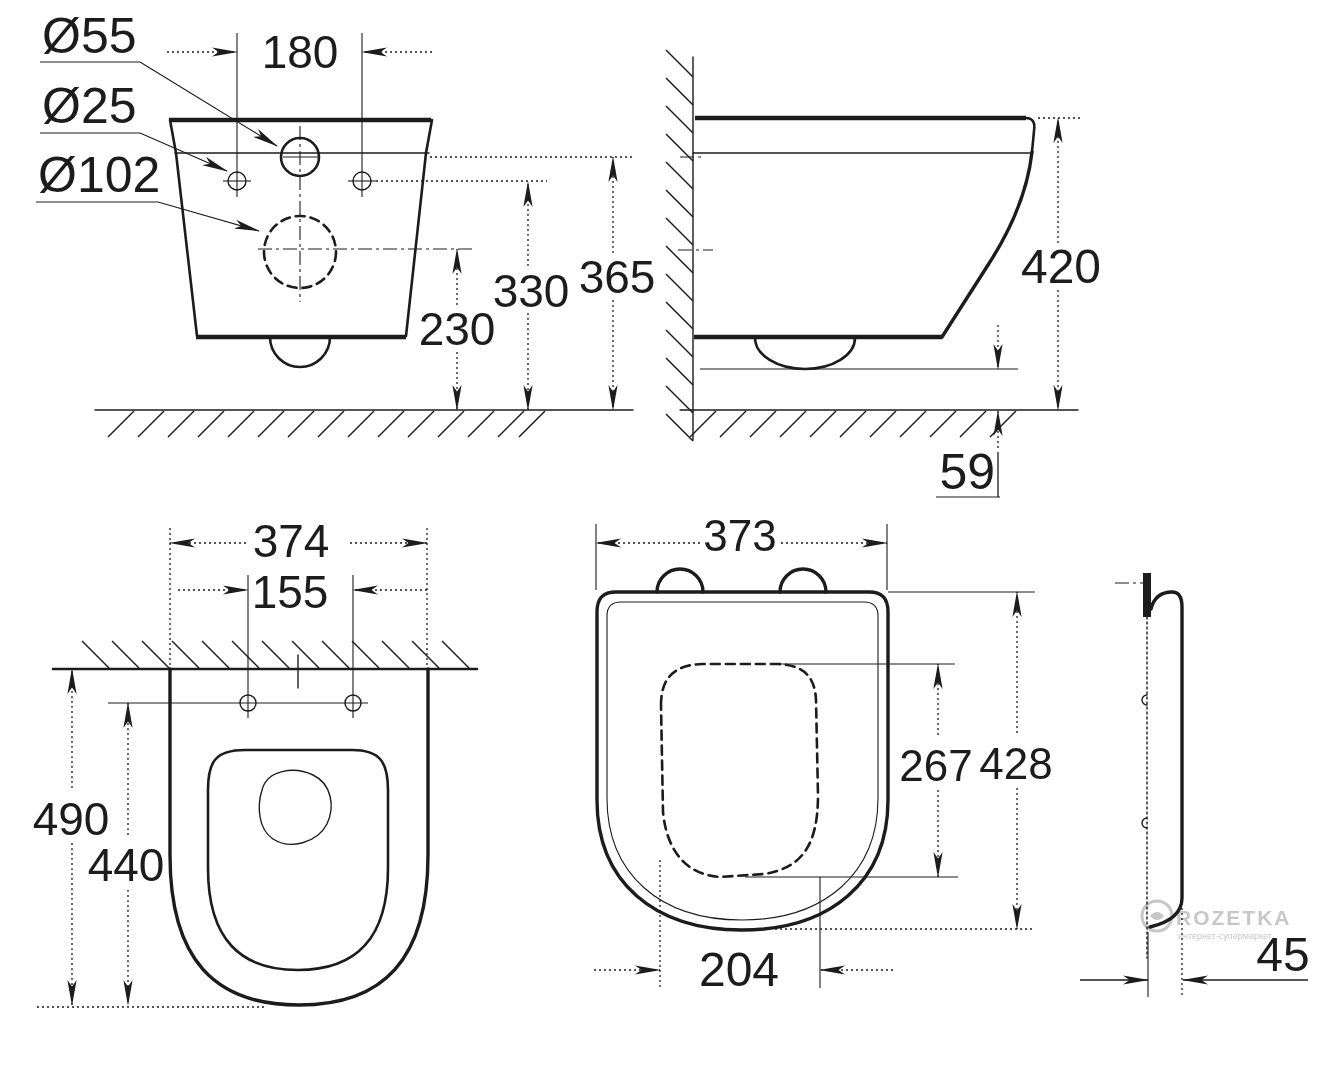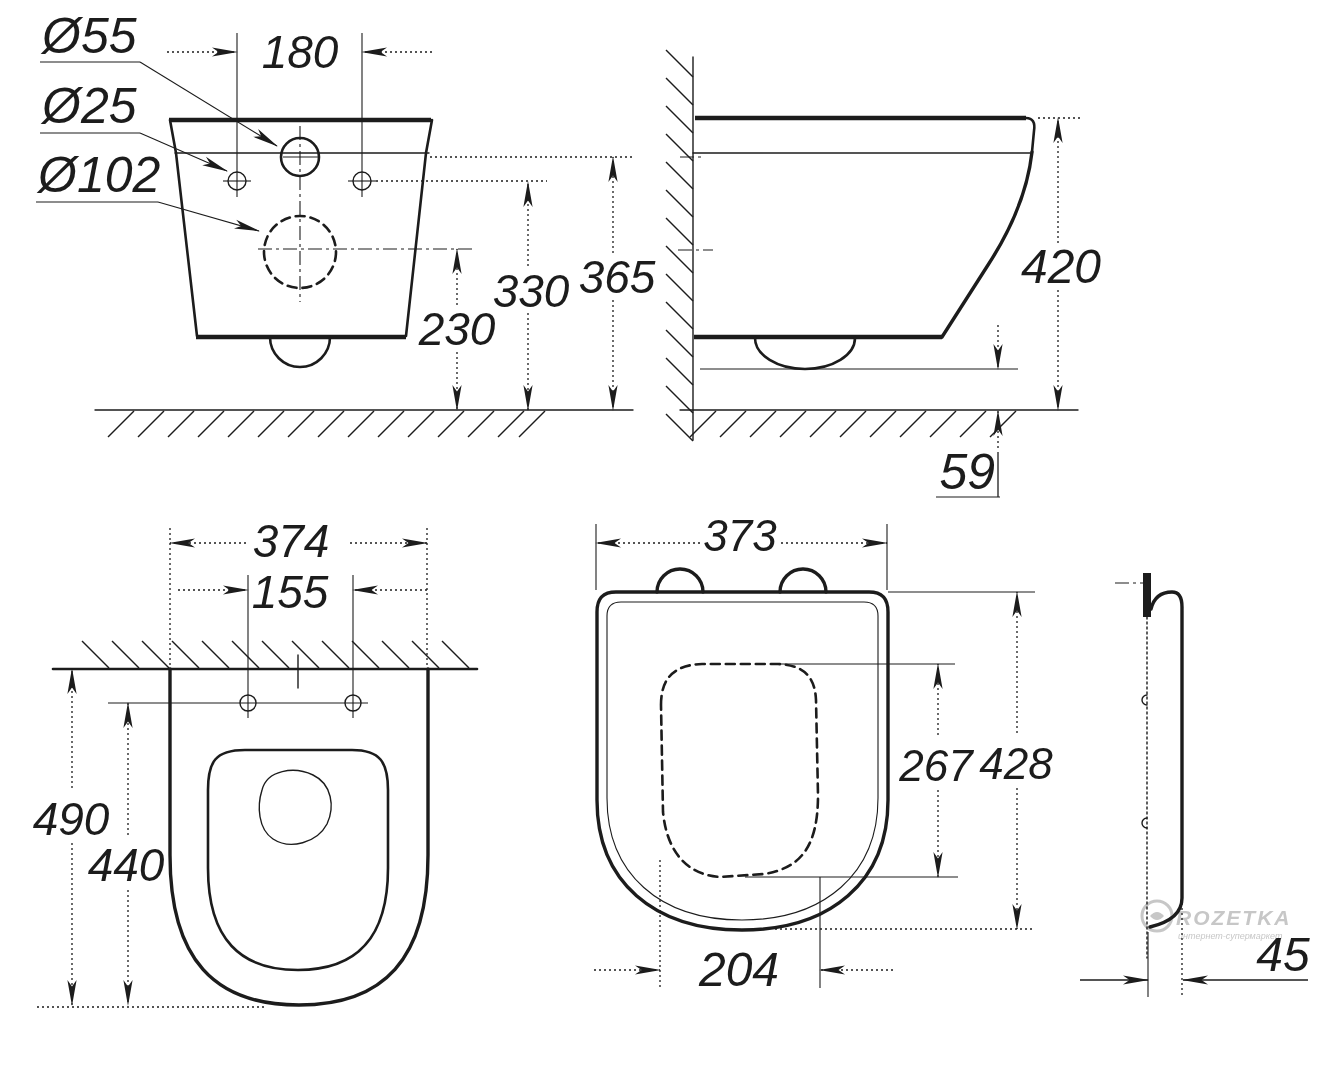--- a/index.html
+++ b/index.html
@@ -1,17 +1,17 @@
 <!DOCTYPE html>
 <html><head>
 <meta charset="utf-8">
 <style>
   html,body{margin:0;padding:0;background:#ffffff;}
   #stage{position:relative;width:1333px;height:1069px;background:#ffffff;overflow:hidden;
-         font-family:"Liberation Sans",sans-serif;font-style:italic;}
+         font-family:"Liberation Sans",sans-serif;}
   svg{position:absolute;left:0;top:0;}
   .ln   {stroke:#1c1c1c;stroke-width:1.4;fill:none;stroke-linecap:round;}
   .ln1  {stroke:#1c1c1c;stroke-width:1.1;fill:none;}
   .ln2  {stroke:#1c1c1c;stroke-width:2.6;fill:none;stroke-linecap:round;}
   .ln3  {stroke:#1c1c1c;stroke-width:3.4;fill:none;stroke-linecap:round;}
   .thick{stroke:#1c1c1c;stroke-width:4.4;fill:none;stroke-linecap:butt;}
   .dot  {stroke-dasharray:2 3;}
   .dsh  {stroke-dasharray:9 6;}
   .dashdot{stroke-dasharray:14 4 3 4;}
   .dim  {stroke:#1c1c1c;stroke-width:1.3;fill:none;}

